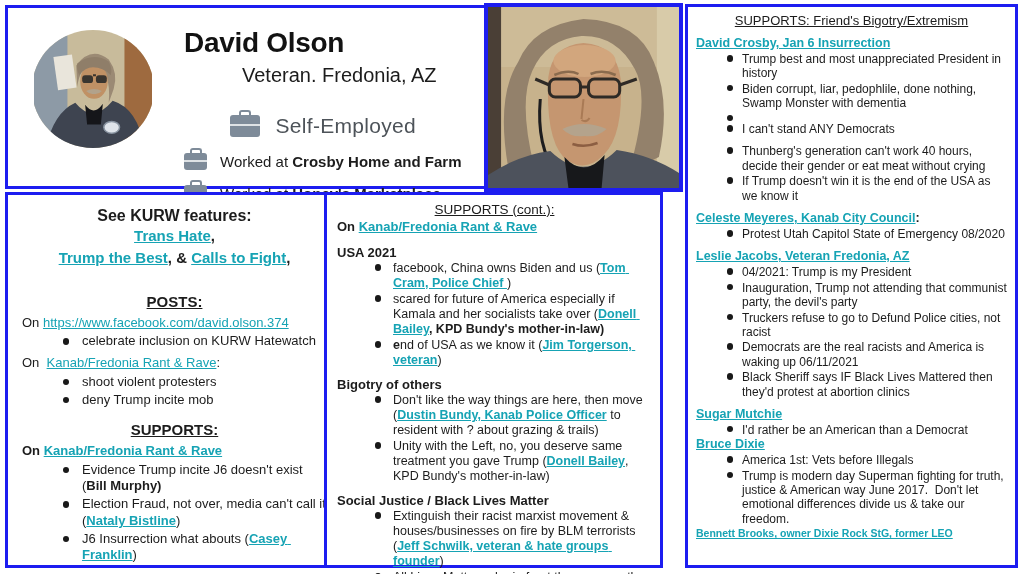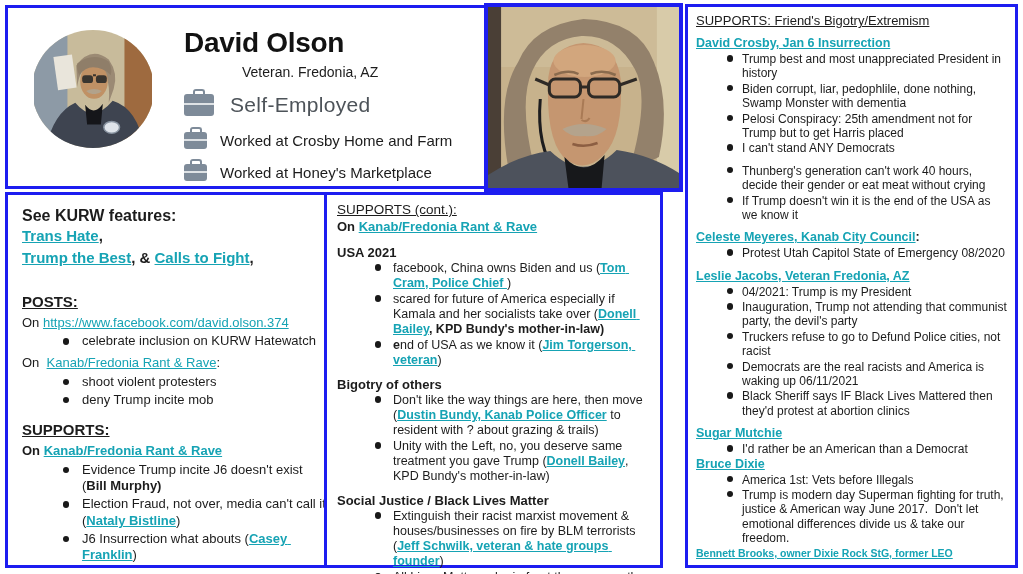--- a/index.html
+++ b/index.html
@@ -12,38 +12,38 @@
   body{font-family:"Liberation Sans","DejaVu Sans",sans-serif;color:var(--ink);}
   .stage{position:relative;width:1023px;height:574px;background:#fff;overflow:hidden;}
   .panel{position:absolute;background:#fff;border:3px solid var(--blue);box-sizing:border-box;}
 
   
   .card{left:5px;top:5px;width:576px;height:184px;display:flex;padding:18px 0 0 24px;}
   .avatar{width:122px;height:118px;border-radius:50%;overflow:hidden;flex:0 0 auto;margin-top:4px;}
   .avatar svg{width:100%;height:100%;display:block;}
   .card-body{margin-left:30px;padding-top:2px;}
   .pname{font-size:28px;font-weight:700;color:#121212;letter-spacing:-0.3px;line-height:1.1;margin:0;}
-  .psub{font-size:14px;margin:5px 0 0 58px;}
-  .occ-row{display:flex;align-items:center;margin-top:13px;}
+  .psub{font-size:20px;margin:5px 0 0 58px;}
+  .occ-row{display:flex;align-items:center;margin-top:27px;justify-content:center;}
   .occ-label{font-size:21px;color:#4d5359;margin-left:16px;letter-spacing:0.3px;}
   .work-row{display:flex;align-items:center;margin-top:15px;font-size:15px;}
   .work-row .wtxt{margin-left:13px;}
-  .wplace{font-weight:400;text-align:center;}
+  .wplace{font-weight:700;text-align:center;}
   .bcase{position:relative;display:inline-block;background:var(--gray-icon);border-radius:3px;flex:0 0 auto;}
   .bcase::before{content:"";position:absolute;top:-5px;left:50%;transform:translateX(-50%);width:12px;height:8px;border:2.5px solid var(--gray-icon);border-bottom:none;border-radius:3px 3px 0 0;box-sizing:border-box;}
   .bcase::after{content:"";position:absolute;left:0;right:0;top:40%;height:2px;background:#fff;opacity:.75;}
   .bcase.lg{width:30px;height:22px;}
   .bcase.sm{width:23px;height:17px;}
 
   
   .photo{left:484px;top:3px;width:199px;height:189px;border-width:4px;padding:0;overflow:hidden;}
   .photo svg{width:100%;height:100%;display:block;}
 
   
-  .c{text-align:left;}
+  .c{text-align:center;}
   .seg{white-space:pre-wrap;}
   .s-b{font-weight:700;}
   .s-l,.s-lb,.s-lbs{color:var(--teal);text-decoration:underline;cursor:pointer;}
   .s-lb,.s-lbs{font-weight:700;}
   .s-lbs{font-size:10.5px;}
   .brow{display:flex;align-items:flex-start;}
   .bdot{flex:0 0 auto;display:flex;justify-content:center;align-items:flex-start;padding-top:5px;}
   .bdot::before{content:"";width:6.5px;height:6.5px;border-radius:50%;background:#191919;display:block;}
   .btxt{flex:1 1 auto;}
 
@@ -224,21 +224,20 @@
         <div class="brow">
           <span class="bdot"></span>
           <div class="btxt"><span class="seg s-n">Trump best and most unappreciated President in history</span></div>
         </div>
         <div class="brow">
           <span class="bdot"></span>
           <div class="btxt"><span class="seg s-n">Biden corrupt, liar, pedophlile, done nothing, Swamp Monster with dementia</span></div>
         </div>
         <div class="brow">
           <span class="bdot"></span>
-          <div class="btxt"><span class="seg s-n">Pelosi Conspiracy: 25th amendment not for Trump but to get Harris placed</span></div>
         </div>
         <div class="brow">
           <span class="bdot"></span>
           <div class="btxt"><span class="seg s-n">I can't stand ANY Democrats</span></div>
         </div>
       </div>
       <div class="rp-group">
         <div class="brow">
           <span class="bdot"></span>
           <div class="btxt"><span class="seg s-n">Thunberg's generation can't work 40 hours, decide their gender or eat meat without crying</span></div>

